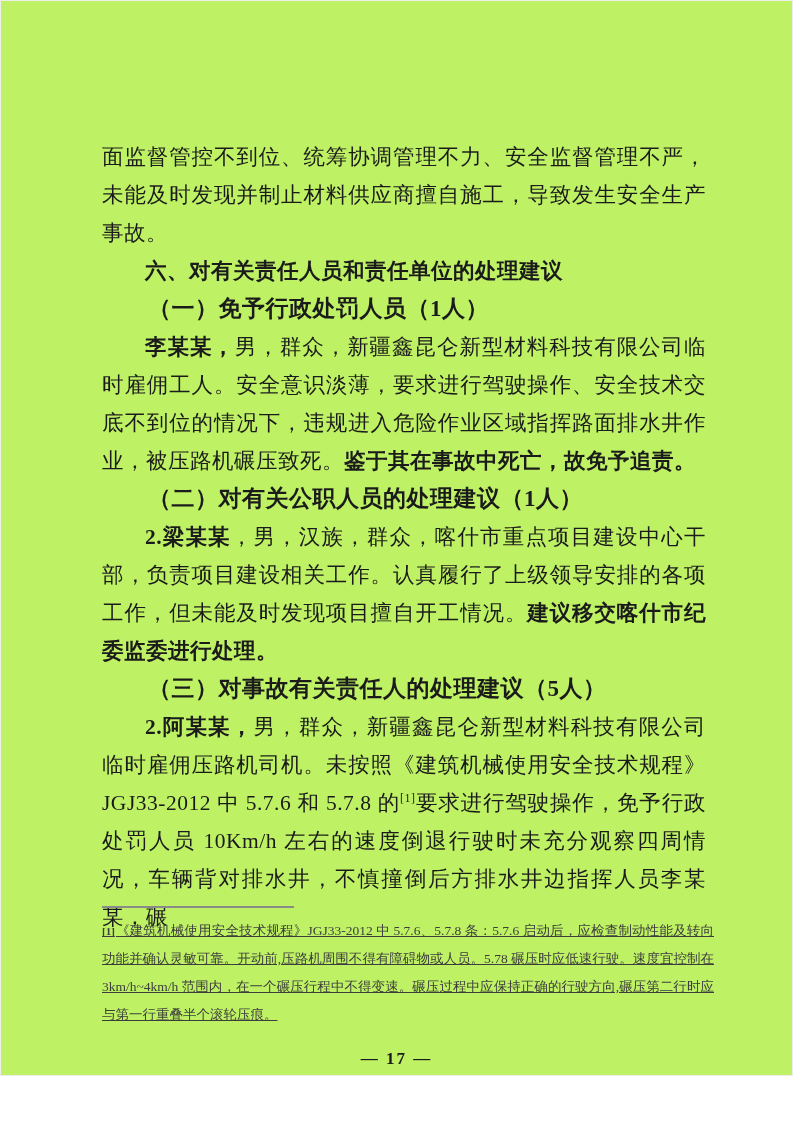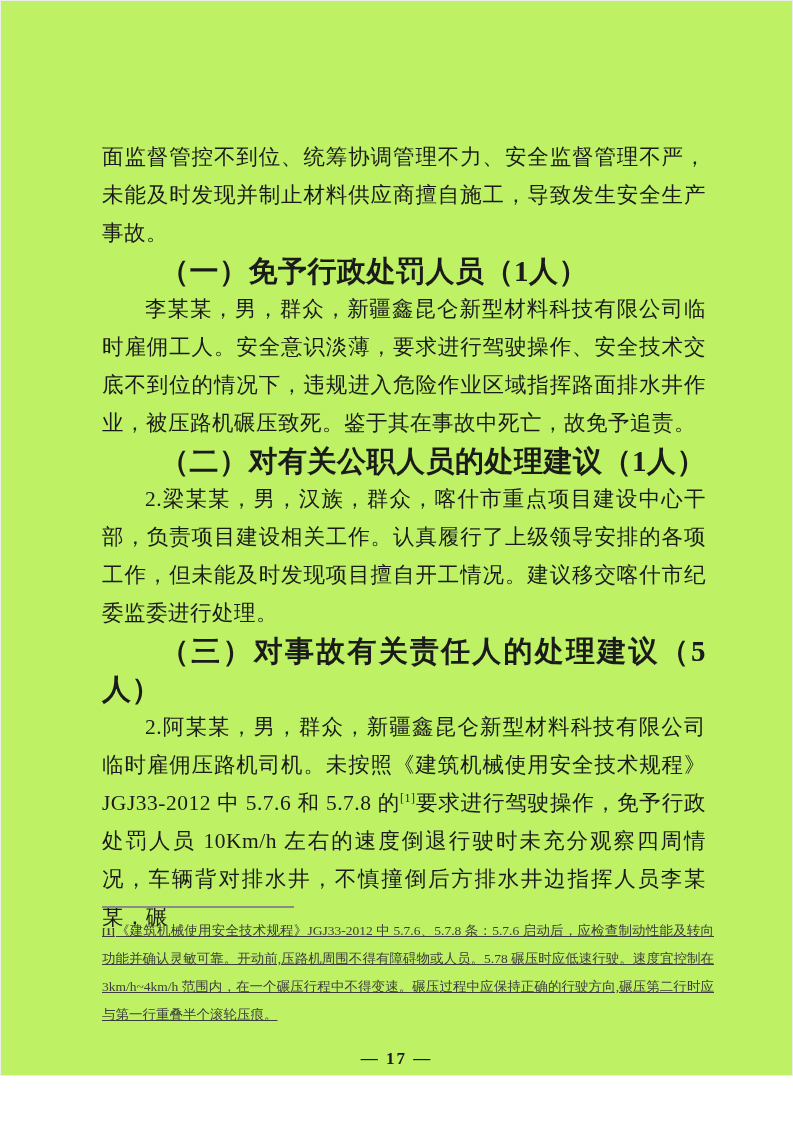--- a/index.html
+++ b/index.html
@@ -42,27 +42,27 @@
     font-family: "Liberation Sans", "DejaVu Sans", sans-serif;
     font-weight: 700;
     font-size: 21.5px;
     line-height: 38px;
     text-indent: 2em;
     letter-spacing: 0.5px;
   }
   .heading-l2 {
     margin: 0;
     font-weight: 700;
-    font-size: 29px;
+    font-size: 23px;
     line-height: 38px;
     text-indent: 2em;
     letter-spacing: 0.5px;
   }
   .bold-run {
-    font-weight: 400;
+    font-weight: 700;
   }
   .ref-sup {
     font-size: 12px;
     vertical-align: super;
     line-height: 0;
   }
   .footnote-block {
     position: absolute;
     left: 101px;
     top: 905px;
@@ -103,20 +103,21 @@
 </style>
 </head>
 <body>
 
 <div class="page">
 
   <main class="body-text">
 
     <p class="para no-indent">面监督管控不到位、统筹协调管理不力、安全监督管理不严，未能及时发现并制止材料供应商擅自施工，导致发生安全生产事故。</p>
 
+    <h2 class="heading-l1">六、对有关责任人员和责任单位的处理建议</h2>
 
     <h3 class="heading-l2">（一）免予行政处罚人员（1人）</h3>
 
     <p class="para"><span class="bold-run">李某某，</span><span>男，群众，新疆鑫昆仑新型材料科技有限公司临时雇佣工人。安全意识淡薄，要求进行驾驶操作、安全技术交底不到位的情况下，违规进入危险作业区域指挥路面排水井作业，被压路机碾压致死。</span><span class="bold-run">鉴于其在事故中死亡，故免予追责。</span></p>
 
     <h3 class="heading-l2">（二）对有关公职人员的处理建议（1人）</h3>
 
     <p class="para"><span class="bold-run">2.梁某某</span><span>，男，汉族，群众，喀什市重点项目建设中心干部，负责项目建设相关工作。认真履行了上级领导安排的各项工作，但未能及时发现项目擅自开工情况。</span><span class="bold-run">建议移交喀什市纪委监委进行处理。</span></p>
 
     <h3 class="heading-l2">（三）对事故有关责任人的处理建议（5人）</h3>

